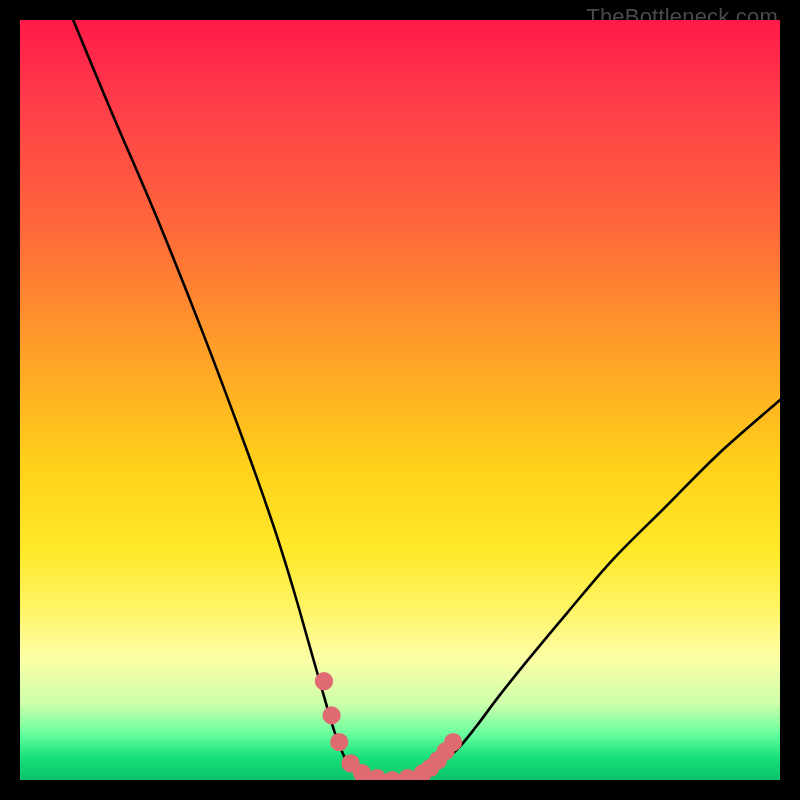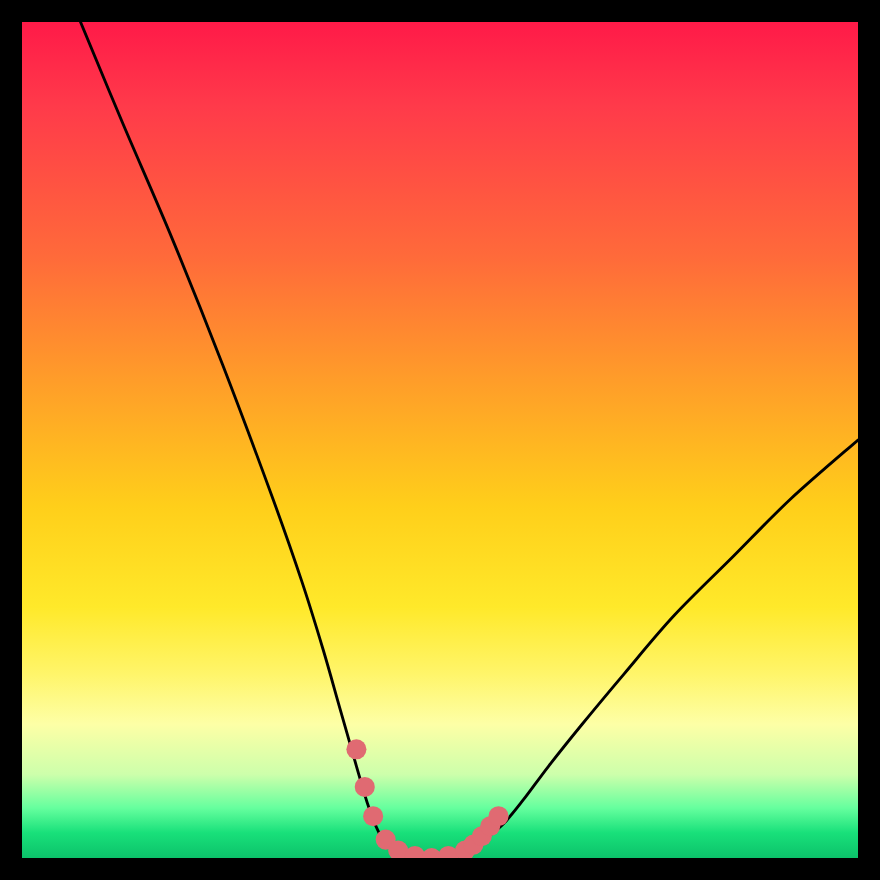--- a/index.html
+++ b/index.html
@@ -56,20 +56,21 @@
     position: absolute;
     left: 0;
     top: 0;
     pointer-events: none;
   }
 </style>
 </head>
 <body>
 
 <div class="frame">
+  <div class="watermark">TheBottleneck.com</div>
 
   <div class="plot">
     <svg class="curve" width="760" height="760" viewBox="0 0 760 760">
       <path id="curve-path" fill="none" stroke="#000000" stroke-width="2.6" stroke-linejoin="round" stroke-linecap="round" d="M 53.20 0.00 C 59.53 15.20, 77.27 58.27, 91.20 91.20 C 105.13 124.13, 121.60 160.87, 136.80 197.60 C 152.00 234.33, 167.20 272.33, 182.40 311.60 C 197.60 350.87, 215.97 400.27, 228.00 433.20 C 240.03 466.13, 247.00 486.40, 254.60 509.20 C 262.20 532.00, 267.90 551.00, 273.60 570.00 C 279.30 589.00, 283.73 605.47, 288.80 623.20 C 293.87 640.93, 299.57 661.20, 304.00 676.40 C 308.43 691.60, 311.60 703.63, 315.40 714.40 C 319.20 725.17, 322.37 734.41, 326.80 741.00 C 331.23 747.59, 336.93 751.01, 342.00 753.92 C 347.07 756.83, 352.13 757.47, 357.20 758.48 C 362.27 759.49, 367.33 760.00, 372.40 760.00 C 377.47 760.00, 382.53 759.49, 387.60 758.48 C 392.67 757.47, 397.73 756.20, 402.80 753.92 C 407.87 751.64, 412.30 748.85, 418.00 744.80 C 423.70 740.75, 430.67 735.93, 437.00 729.60 C 443.33 723.27, 449.03 715.67, 456.00 706.80 C 462.97 697.93, 469.93 687.80, 478.80 676.40 C 487.67 665.00, 497.80 652.33, 509.20 638.40 C 520.60 624.47, 533.27 609.27, 547.20 592.80 C 561.13 576.33, 576.33 557.33, 592.80 539.60 C 609.27 521.87, 628.27 504.13, 646.00 486.40 C 663.73 468.67, 680.20 450.93, 699.20 433.20 C 718.20 415.47, 749.87 388.87, 760.00 380.00"></path>
     </svg>
     <svg class="markers" width="760" height="760" viewBox="0 0 760 760">
       <g id="marker-group">
           <circle cx="304.00" cy="661.20" r="9.12" fill="#e06a72"></circle>
           <circle cx="311.60" cy="695.40" r="9.12" fill="#e06a72"></circle>
           <circle cx="319.20" cy="722.00" r="9.12" fill="#e06a72"></circle>

